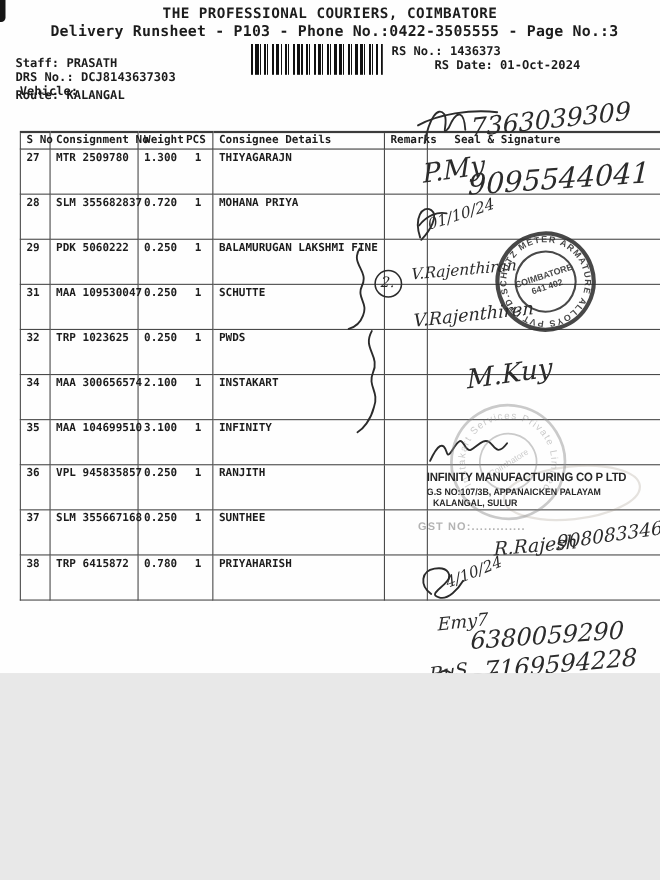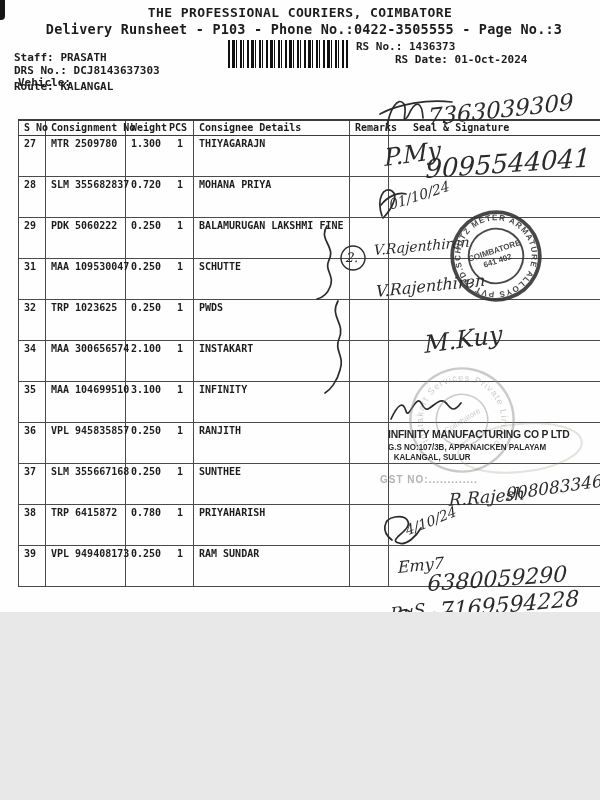--- a/index.html
+++ b/index.html
@@ -144,28 +144,20 @@
           <td></td>
         </tr>
         <tr>
           <td>38</td>
           <td>TRP 6415872</td>
           <td><span class="wp"><span class="w">0.780</span><span style="padding-left:8px">1</span></span></td>
           <td>PRIYAHARISH</td>
           <td></td>
           <td></td>
         </tr>
-        <tr>
-          <td>39</td>
-          <td>VPL 949408173</td>
-          <td><span class="wp"><span class="w">0.250</span><span style="padding-left:8px">1</span></span></td>
-          <td>RAM SUNDAR</td>
-          <td></td>
-          <td></td>
-        </tr>
       </tbody>
   </table>
   <div class="bottom-line"></div>
 
   <svg class="overlay" viewBox="0 0 600 800">
     <g fill="none" stroke="#2b2b2b" stroke-width="1.7" stroke-linecap="round">
       <path d="M386,130 C390,108 398,96 404,104 C408,112 400,126 408,116 C416,98 422,102 423,118"></path>
       <path d="M380,114 C398,104 428,99 452,102"></path>
       <path d="M382,216 C376,198 384,186 392,191 C399,196 391,210 383,218"></path>
       <path d="M381,205 C388,196 398,192 406,194"></path>

